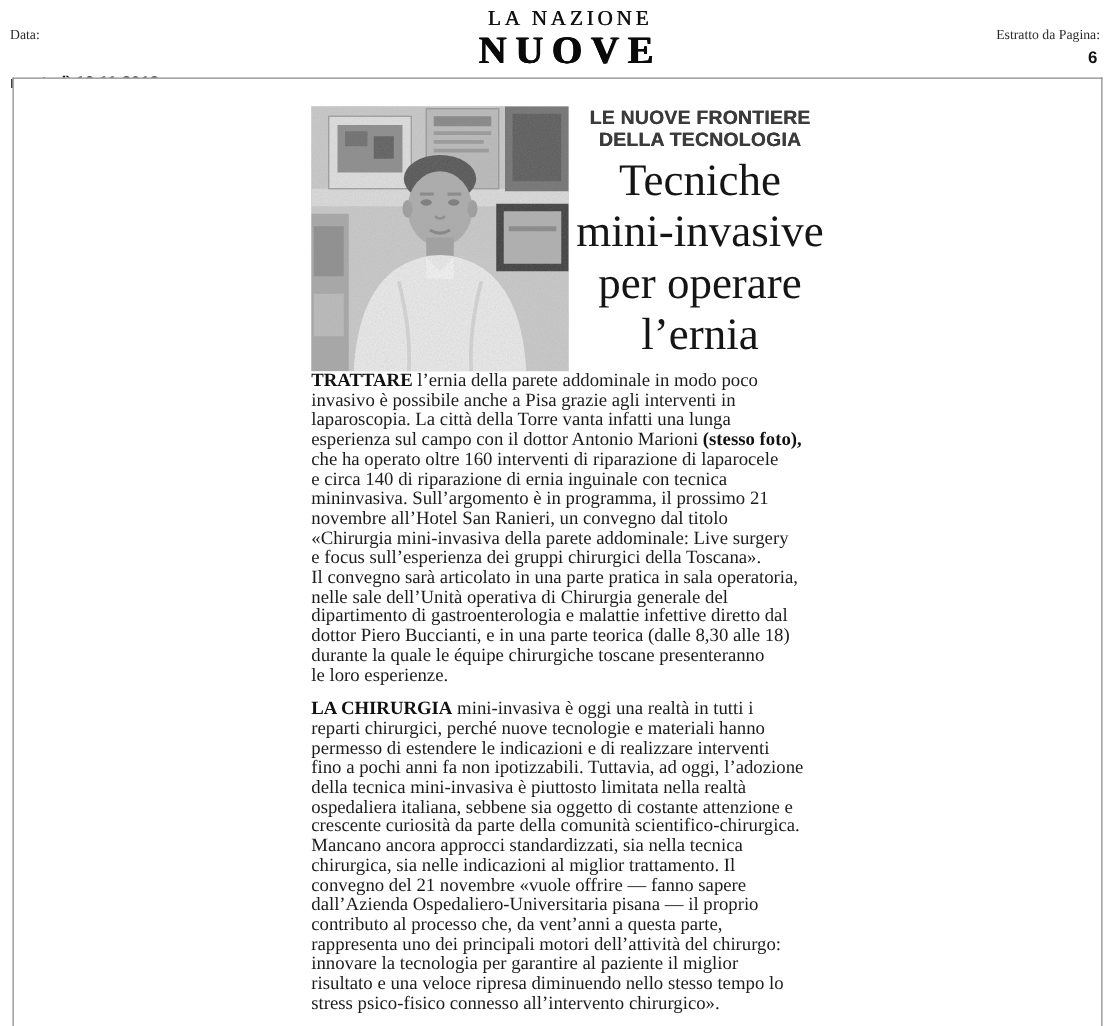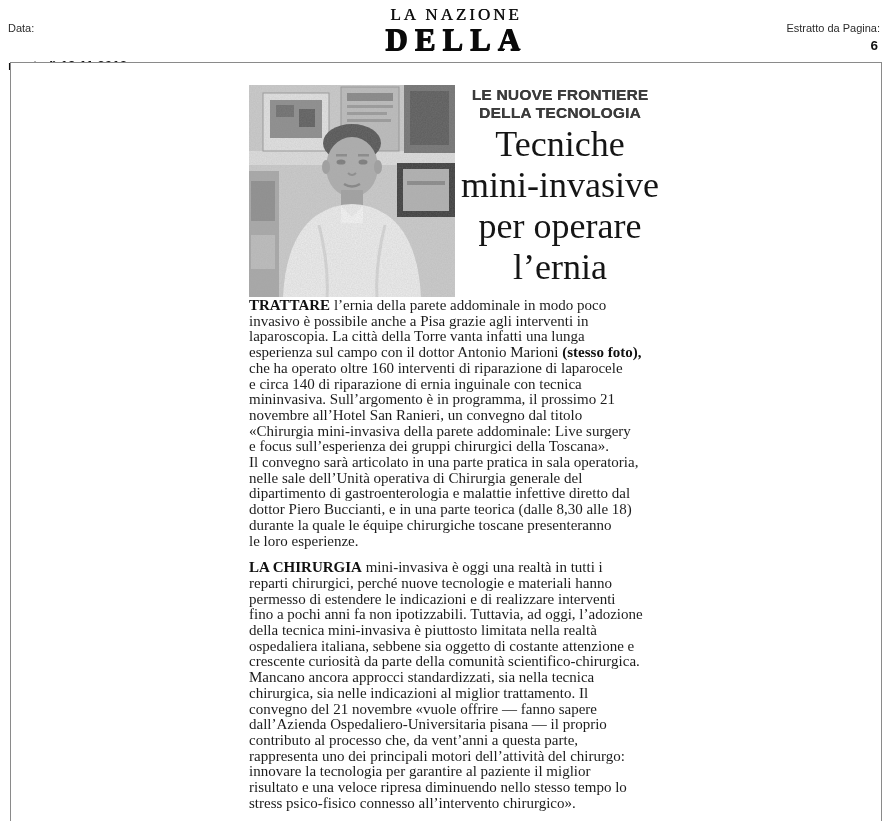--- a/index.html
+++ b/index.html
@@ -7,21 +7,21 @@
     position:relative;
     width:891px;height:821px;
     background:#ffffff;
     overflow:hidden;
     font-family:"Liberation Serif", serif;
     color:#1c1c1c;
   }
   
   .hdr-label{
     position:absolute;
-    font-family:Liberation Sans, sans-serif;
+    font-family:Liberation Serif, serif;
     font-size:11px;color:#2b2b2b;
   }
   .hdr-date-label{left:8px;top:22px;}
   .hdr-date-value{
     position:absolute;left:8px;top:38px;
     font-family:"Liberation Sans", sans-serif;
     font-size:13.5px;font-weight:bold;color:#111;margin-top:20px;
   }
   .hdr-page-label{right:11px;top:22px;text-align:right;}
   .hdr-page-number{
@@ -86,21 +86,21 @@
 </head>
 <body>
 
 <div class="page">
 
   <div class="hdr-label hdr-date-label">Data:</div>
   <div class="hdr-date-value">martedì 19.11.2013</div>
 
   <div class="masthead">
     <div class="masthead-top">LA NAZIONE</div>
-    <div class="masthead-city">DELLA</div>
+    <div class="masthead-city">NUOVE</div>
   </div>
 
   <div class="hdr-label hdr-page-label">Estratto da Pagina:</div>
   <div class="hdr-page-number">6</div>
 
   <div class="frame"></div>
 
   <div class="photo">
     <svg width="206" height="212" viewBox="0 0 206 212" xmlns="http://www.w3.org/2000/svg">
       <defs>

